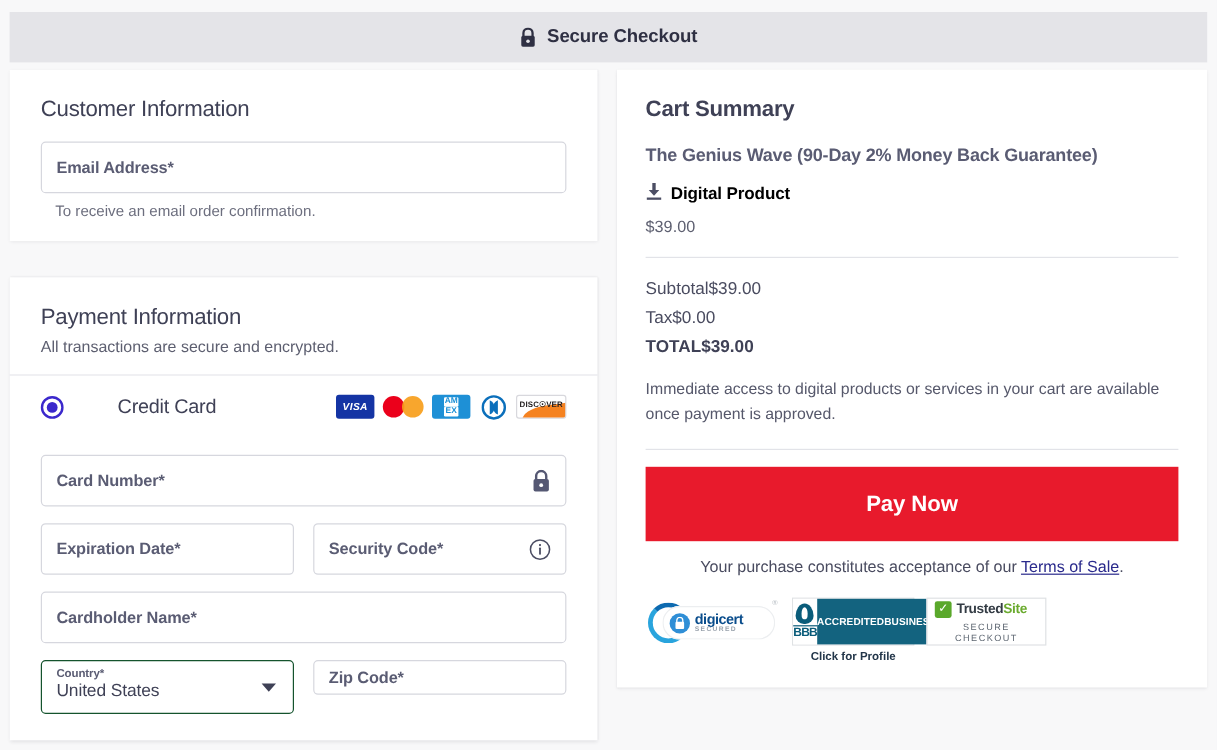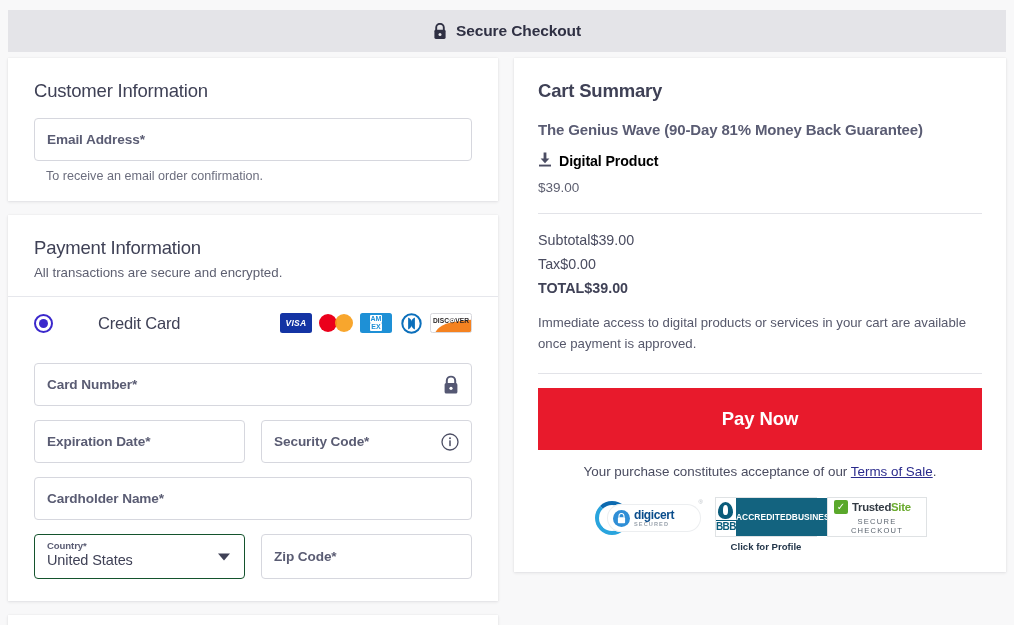--- a/index.html
+++ b/index.html
@@ -51,21 +51,21 @@
   .col-right {
     position: absolute;
     left: 514px;
     top: 58px;
     width: 492px;
   }
 
   .card {
     background: #ffffff;
     box-shadow: 0 1px 3px rgba(30, 30, 50, 0.10), 0 0 1px rgba(30,30,50,0.08);
-    margin-bottom: 14px;
+    margin-bottom: 30px;
   }
 
   
   .sec-pad { padding: 22px 26px 18px 26px; }
 
   .sec-title {
     font-size: 18.5px;
     font-weight: 400;
     color: #3f4156;
     letter-spacing: -0.2px;
@@ -240,21 +240,21 @@
     font-size: 18.5px; font-weight: 700; letter-spacing: -0.1px;
     font-family: "Liberation Sans", sans-serif; cursor: pointer;
   }
   .terms-note {
     font-size: 13.4px; color: #4a4c60; text-align: center; margin-top: 14px;
   }
   .terms-link { color: #2a2a8c; text-decoration: underline; }
 
   
   .badges {
-    display: flex; align-items: flex-start; justify-content: center;
+    display: flex; align-items: flex-start; justify-content: flex-start;
     gap: 10px; margin-top: 18px;
   }
 
   
   .bdg-digicert {
     width: 112px; height: 42px; position: relative;
     display: flex; align-items: center; padding-left: 4px;
   }
   .dc-arc {
     width: 34px; height: 34px; border-radius: 50%;
@@ -424,36 +424,36 @@
         <div class="field mt14">
           <span class="ph">Cardholder Name*</span>
         </div>
 
         <div class="row2">
           <div class="select-field">
             <div class="select-label">Country*</div>
             <div class="select-value">United States</div>
             <span class="caret"></span>
           </div>
-          <div class="field" style="height:45px;">
+          <div class="field" style="height:29px;">
             <span class="ph">Zip Code*</span>
           </div>
         </div>
       </div>
     </div>
 
     <div class="card stub-card"></div>
   </div>
 
   <div class="col-right">
     <div class="card">
       <div class="cart-pad">
         <div class="cart-title">Cart Summary</div>
 
-        <div class="product-name">The Genius Wave (90-Day 81% Money Back Guarantee)</div>
+        <div class="product-name">The Genius Wave (90-Day 2% Money Back Guarantee)</div>
 
         <div class="digital-row">
           <span>
             <svg width="14" height="15" viewBox="0 0 14 15" aria-hidden="true">
               <rect x="5.6" y="0.5" width="2.8" height="7" fill="#4b4d63"></rect>
               <path d="M2.6 6.4 7 11.2l4.4-4.8z" fill="#4b4d63"></path>
               <rect x="1" y="12.6" width="12" height="1.9" fill="#4b4d63"></rect>
             </svg>
           </span>
           <span class="digital-label">Digital Product</span>

